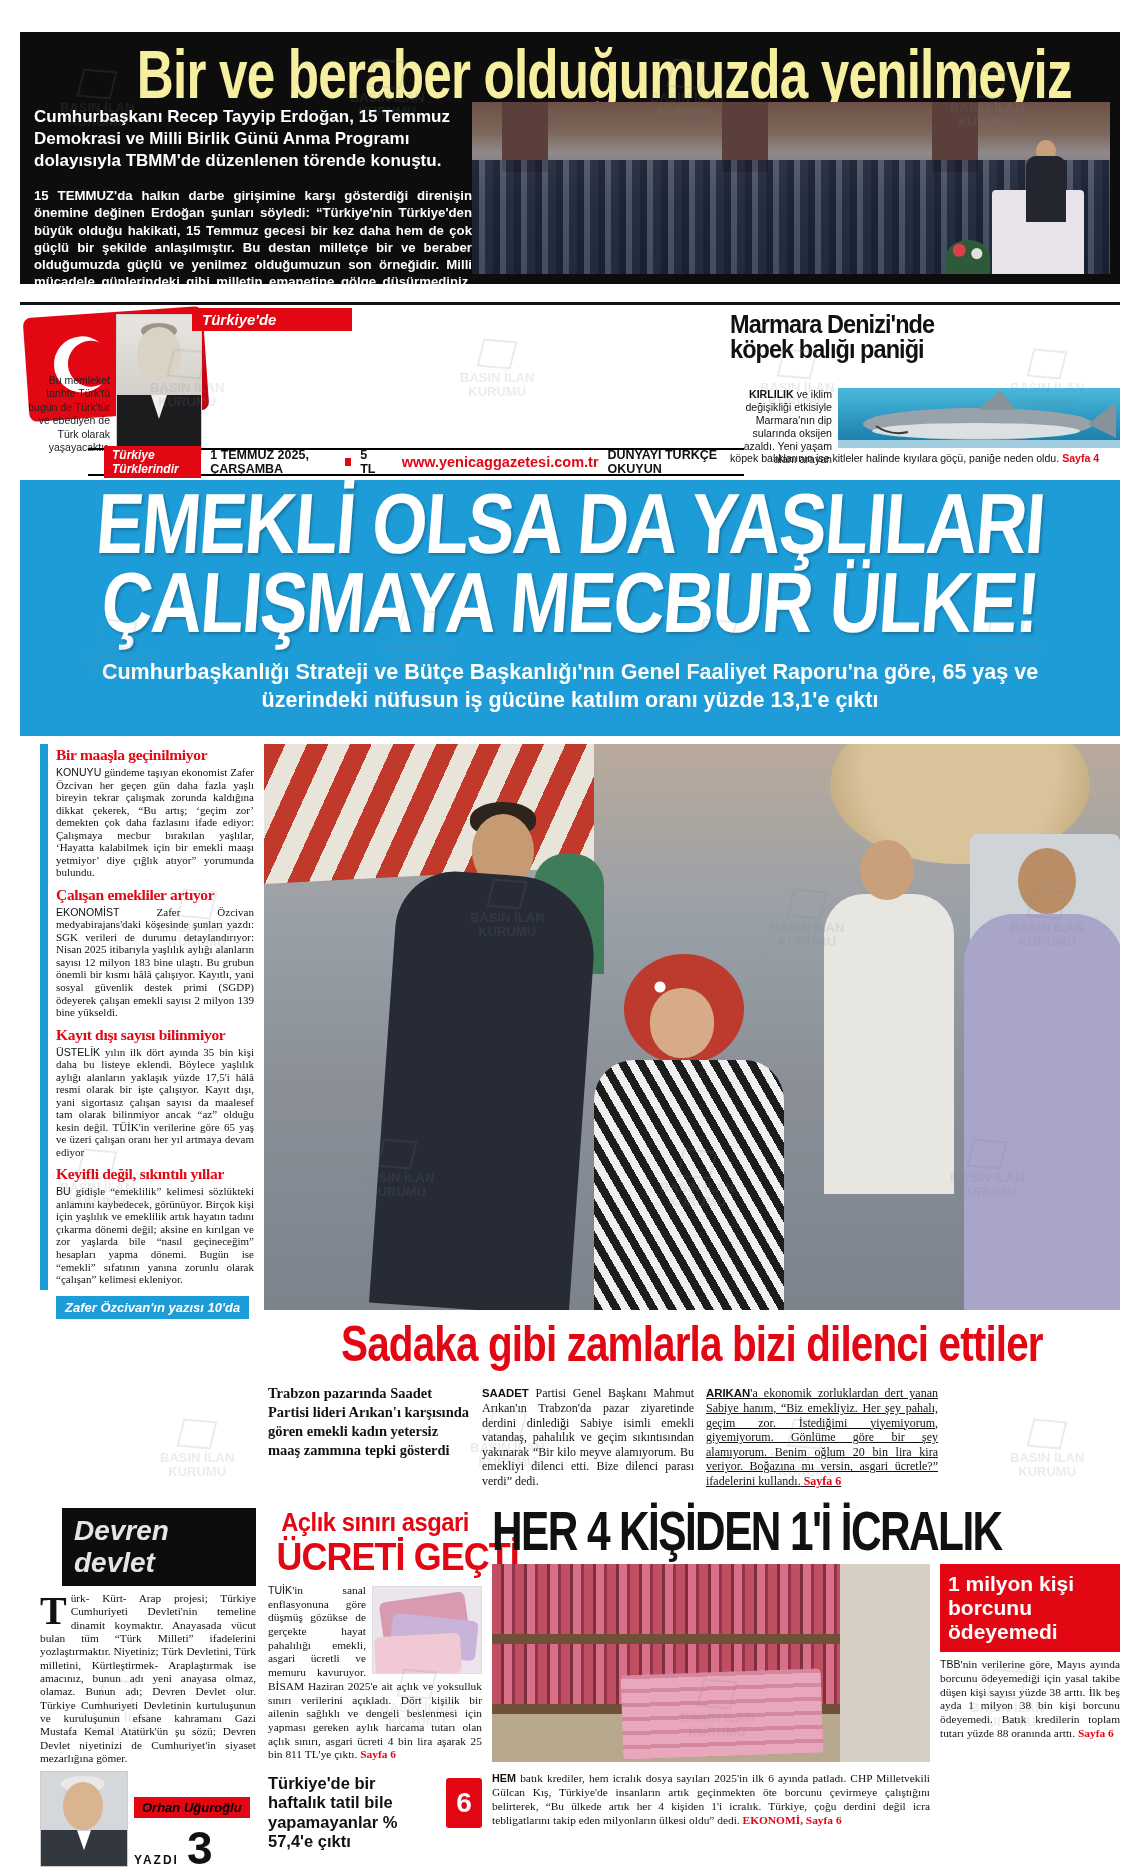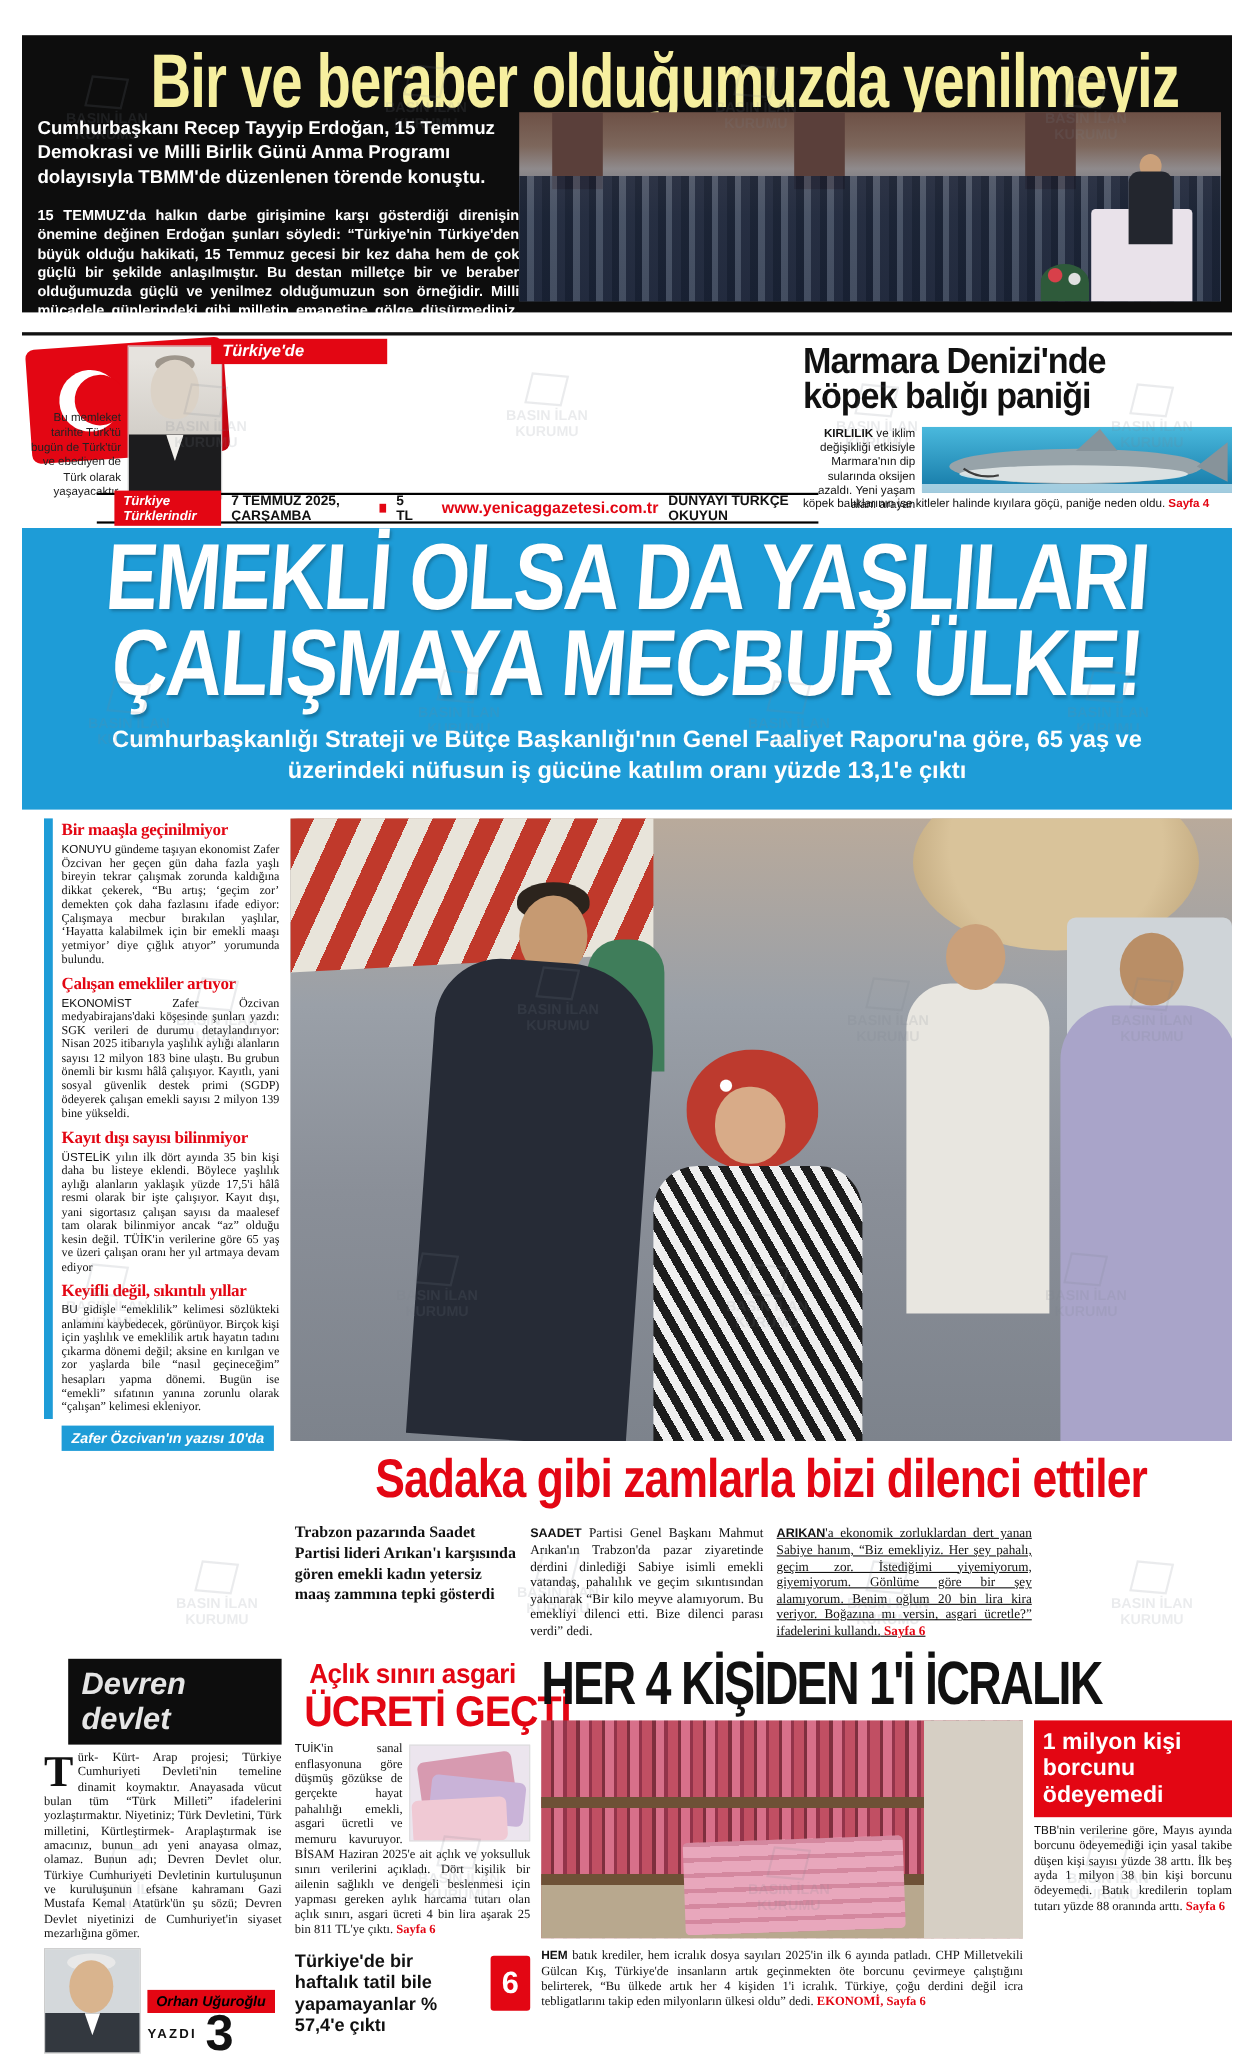--- a/index.html
+++ b/index.html
@@ -57,21 +57,21 @@
   .dateline{left:68px;top:136px;width:656px;height:28px;display:flex;align-items:center;gap:9px;
             border-top:2px solid #000;border-bottom:2px solid #000;box-sizing:border-box;padding:2px 16px;}
   .slogan-box{background:#e30613;color:#fff;font-size:12px;font-weight:bold;font-style:italic;padding:2px 8px;}
   .date-text{font-size:12.5px;font-weight:bold;}
   .price-bullet{width:8px;height:8px;background:#e30613;display:inline-block;}
   .website{color:#e30613;font-size:14.5px;font-weight:bold;margin-left:14px;}
   .slogan-right{font-size:12.5px;font-weight:bold;margin-left:auto;}
 
   
   .marmara{left:730px;top:312px;width:392px;height:164px;}
-  .m-headline{font-size:33px;font-weight:bold;line-height:.98;letter-spacing:-1px;}
+  .m-headline{font-size:25px;font-weight:bold;line-height:.98;letter-spacing:-1px;}
   .m-headline span{display:inline-block;transform:scaleX(.94);transform-origin:left;}
   .m-lead{font-weight:bold;}
   .m-text{position:absolute;left:0;top:76px;width:102px;font-size:10.6px;line-height:1.22;text-align:right;}
   .shark-ph{position:absolute;left:108px;top:76px;width:282px;height:60px;}
   .m-bottom{position:absolute;left:0;top:140px;width:392px;font-size:10.6px;line-height:1.2;}
   .m-page{color:#e30613;font-weight:bold;}
 
   
   .blue-banner{left:20px;top:480px;width:1100px;height:256px;background:#1e9cd7;color:#fff;text-align:center;overflow:hidden;}
   .lead-line{font-size:79px;font-weight:bold;letter-spacing:-2px;line-height:1;white-space:nowrap;display:inline-block;
@@ -125,21 +125,21 @@
   .devren-h{background:#0d0d0d;color:#e5e5e5;font-size:28px;font-weight:bold;font-style:italic;padding:7px 0 7px 12px;margin-left:22px;}
   .devren-b{margin-top:6px;font-size:11.3px;line-height:1.18;}
   .dropcap{float:left;font-size:40px;line-height:.85;font-weight:bold;margin:2px 4px 0 0;font-family:"Liberation Serif",serif;}
   .devren-foot{display:flex;margin-top:6px;gap:6px;align-items:flex-end;}
   .ugur-ph{width:86px;height:94px;position:relative;background:linear-gradient(180deg,#d4d8db 0 60%,#b9bec2);overflow:hidden;border:1px solid #ccc;}
   .ugur-ph .head{position:absolute;left:22px;top:10px;width:40px;height:48px;border-radius:50%;background:#d9b48e;}
   .ugur-ph .hair{position:absolute;left:20px;top:4px;width:44px;height:16px;border-radius:50%;background:#e8e8e8;}
   .ugur-ph .suit{position:absolute;left:0;bottom:0;width:100%;height:36px;background:#33383f;}
   .ugur-ph .shirt{position:absolute;left:36px;bottom:16px;width:14px;height:20px;background:#fff;clip-path:polygon(0 0,100% 0,50% 100%);}
   .devren-author{background:#e30613;color:#000000;font-size:13px;font-weight:bold;font-style:italic;padding:3px 8px;white-space:nowrap;}
-  .yazdi-row{display:flex;align-items:center;gap:8px;margin-top:0;}
+  .yazdi-row{display:flex;align-items:flex-end;gap:8px;margin-top:12px;}
   .yazdi{font-size:12px;font-weight:bold;letter-spacing:2px;}
   .big3{font-size:46px;font-weight:bold;line-height:.8;}
 
   
   .hunger{left:268px;top:1508px;width:214px;}
   .hunger-h1{color:#e30613;font-size:25px;font-weight:bold;text-align:center;letter-spacing:-.5px;white-space:nowrap;
              transform:scaleX(.95);transform-origin:center;}
   .hunger-h2{color:#e30613;font-size:39px;font-weight:bold;text-align:center;letter-spacing:-1px;white-space:nowrap;
              transform:scaleX(.92);transform-origin:center;line-height:1;}
   .hunger-b{margin-top:8px;font-size:11.4px;line-height:1.2;}
@@ -209,21 +209,21 @@
     <div class="ataturk abs">
       <div class="hair"></div>
       <div class="head"></div>
       <div class="suit"></div>
       <div class="shirt"></div>
     </div>
     <div class="motto abs">Bu memleket tarihte Türk'tü bugün de Türk'tür ve ebediyen de Türk olarak yaşayacaktır.</div>
     <div class="kicker abs">Türkiye'de</div>
     <div class="dateline abs">
       <span class="slogan-box">Türkiye Türklerindir</span>
-      <span class="date-text">7 TEMMUZ 2025, ÇARŞAMBA</span>
+      <span class="date-text">1 TEMMUZ 2025, ÇARŞAMBA</span>
       <span class="price-bullet"></span>
       <span class="date-text">5 TL</span>
       <span class="website">www.yenicaggazetesi.com.tr</span>
       <span class="slogan-right">DÜNYAYI TÜRKÇE OKUYUN</span>
     </div>
   </section>
 
   <section class="marmara abs">
     <div class="m-headline">
       <span>Marmara Denizi'nde</span><br>

